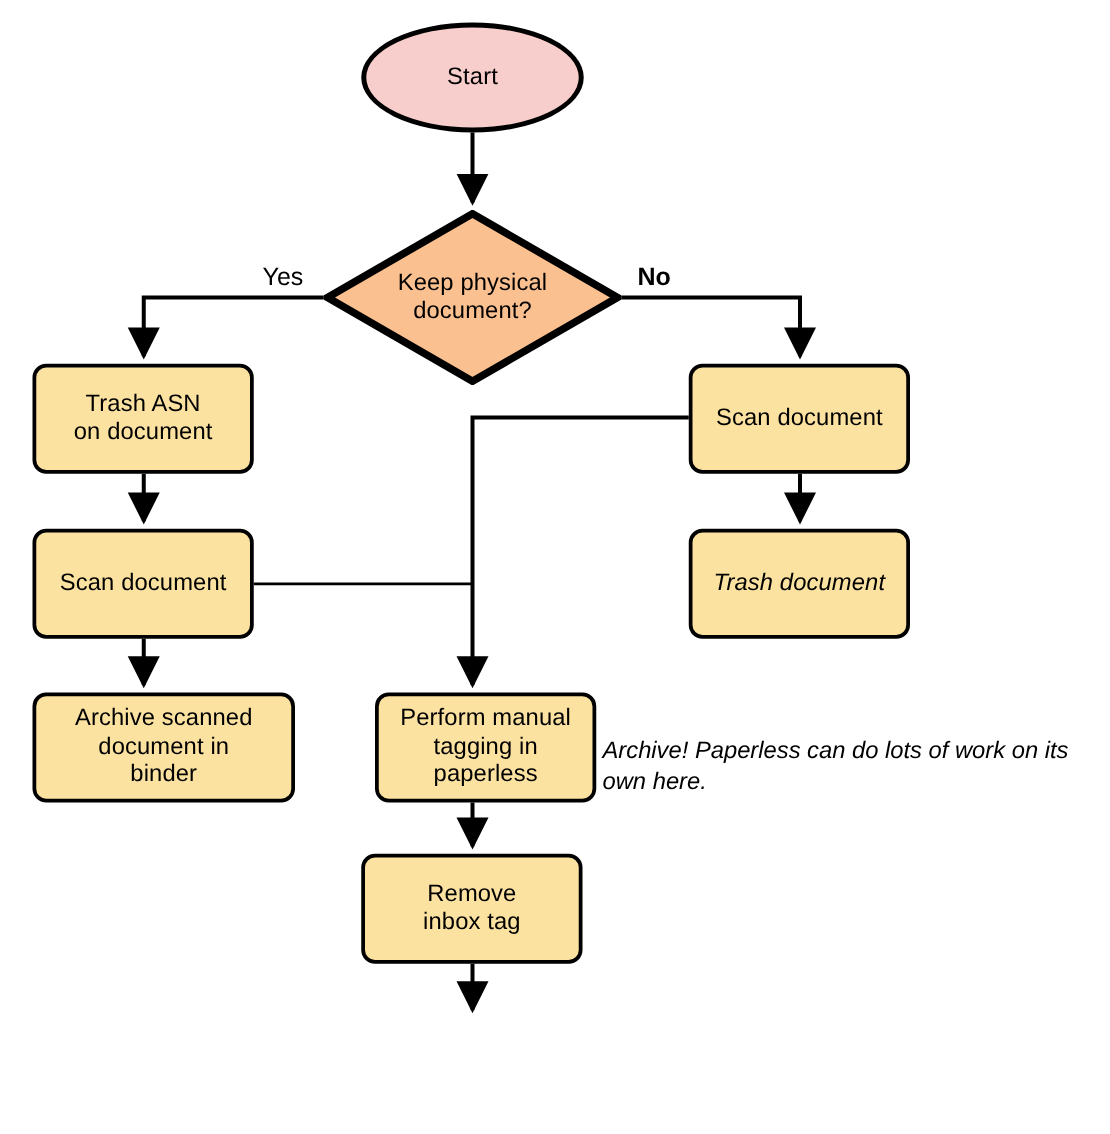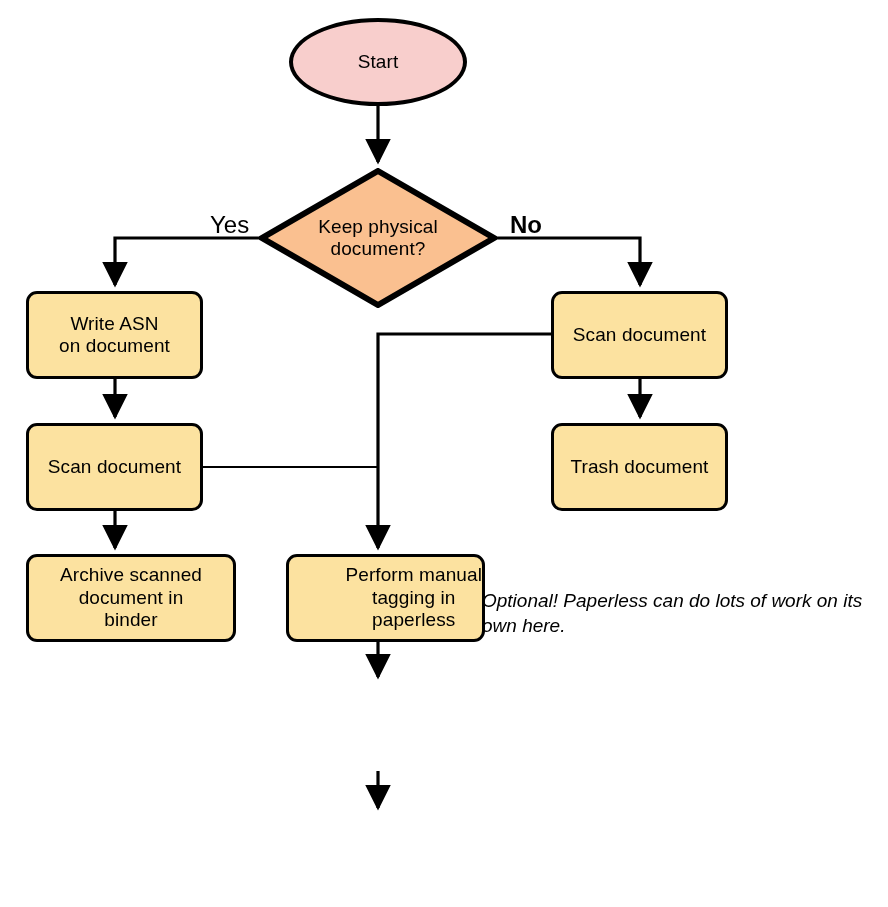--- a/index.html
+++ b/index.html
@@ -63,21 +63,21 @@
     width: 100%;
     height: 100%;
     z-index: 1;
   }
   .decision-text {
     position: relative;
     z-index: 2;
   }
   .edge-label {
     position: absolute;
-    font-size: 24px;
+    font-size: 20px;
     color: #000000;
     z-index: 4;
     white-space: nowrap;
     text-align: center;
   }
   .annotation {
     position: absolute;
     font-style: italic;
     font-size: 19px;
     line-height: 1.3;
@@ -124,48 +124,52 @@
     </svg>
     <span class="node-label decision-text">Keep physical
 document?</span>
   </div>
 
   <div class="node node-terminator" style="left:289px; top:18px; width:178px; height:88px;">
     <span class="node-label">Start</span>
   </div>
 
   <div class="node node-process" style="left:26px; top:291px; width:177px; height:88px;">
-    <span class="node-label">Write ASN
+    <span class="node-label">Trash ASN
 on document</span>
   </div>
 
   <div class="node node-process" style="left:26px; top:423px; width:177px; height:88px;">
     <span class="node-label">Scan document</span>
   </div>
 
   <div class="node node-process" style="left:26px; top:554px; width:210px; height:88px;">
     <span class="node-label">Archive scanned
 document in
 binder</span>
   </div>
 
   <div class="node node-process" style="left:551px; top:291px; width:177px; height:88px;">
     <span class="node-label">Scan document</span>
   </div>
 
-  <div class="node node-process" style="left:551px; top:423px; width:177px; height:88px;">
+  <div class="node node-process" style="left:551px; top:423px; width:177px; height:88px;font-style:italic;">
     <span class="node-label">Trash document</span>
   </div>
 
-  <div class="node node-process" style="left:286px; top:554px; width:199px; height:88px;justify-content:flex-end;">
+  <div class="node node-process" style="left:300px; top:554px; width:177px; height:88px;">
     <span class="node-label">Perform manual
 tagging in
 paperless</span>
   </div>
 
+  <div class="node node-process" style="left:289px; top:683px; width:177px; height:88px;">
+    <span class="node-label">Remove
+inbox tag</span>
+  </div>
 
 
   <span class="edge-label" style="left:210px; top:211px;">Yes</span>
   <span class="edge-label" style="left:510px; top:211px;font-weight:bold;">No</span>
 
-  <div class="annotation" style="left:482px; top:589px; width:400px;">Optional! Paperless can do lots of work on its own here.</div>
+  <div class="annotation" style="left:482px; top:589px; width:400px;">Archive! Paperless can do lots of work on its own here.</div>
 
 </div>
 
 </body></html>

